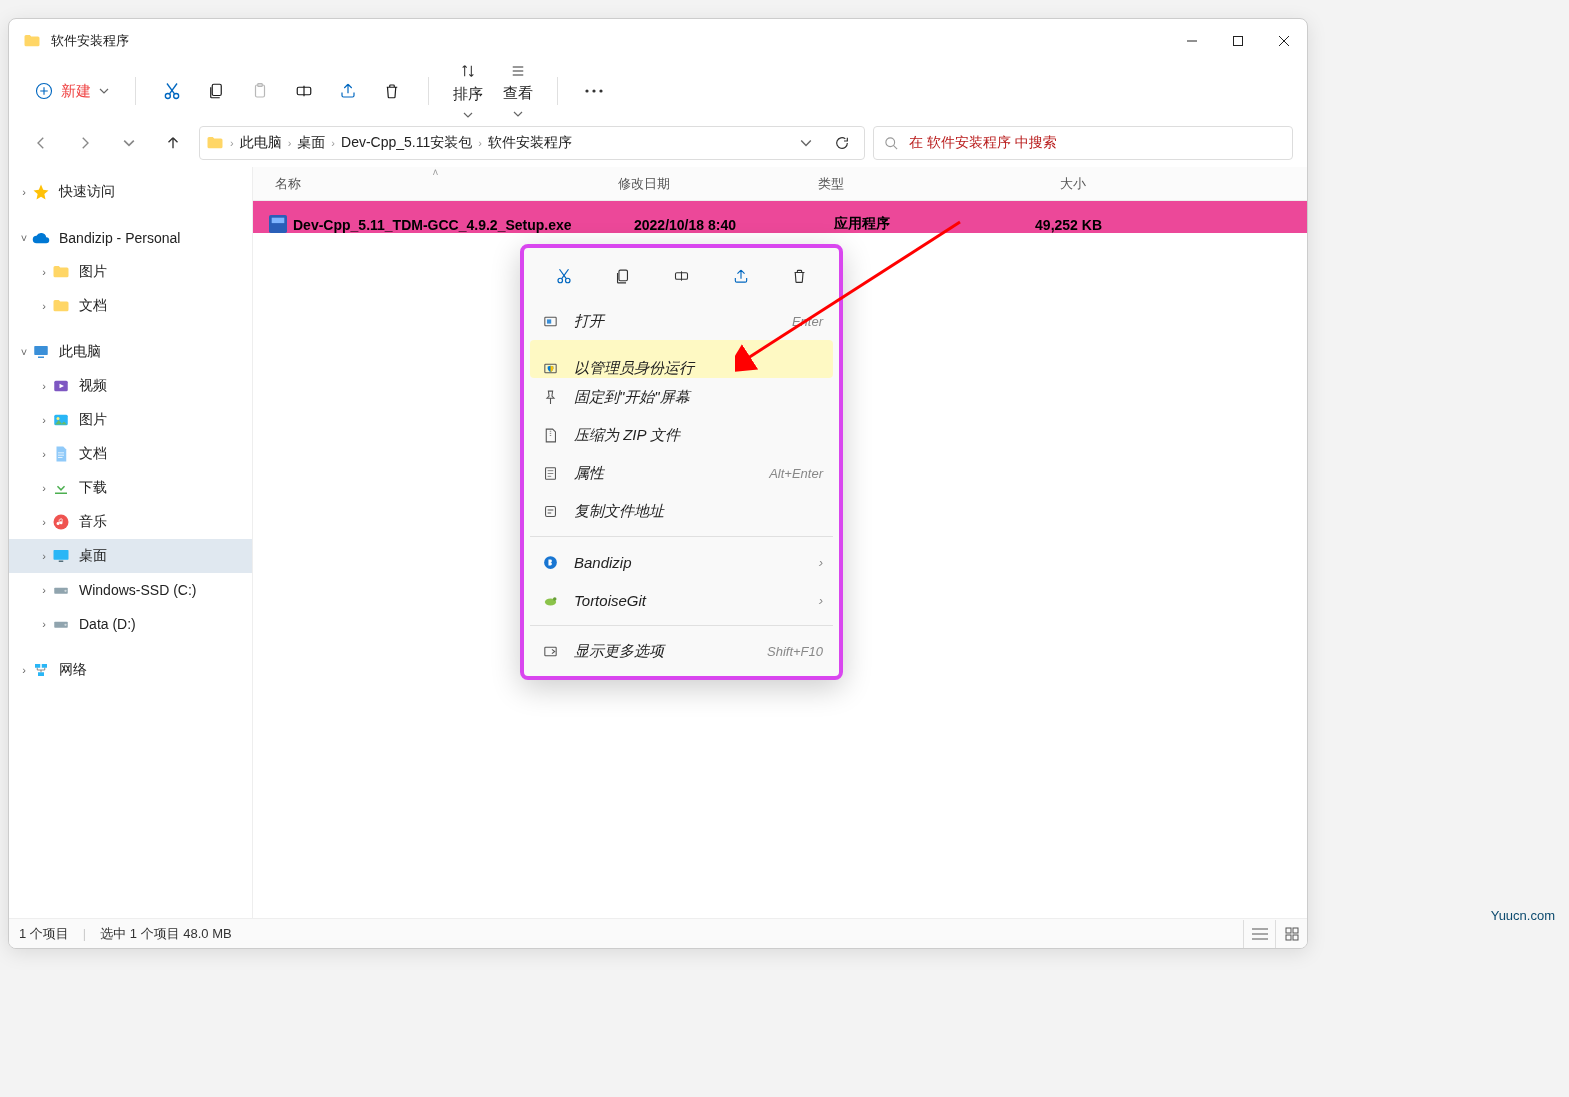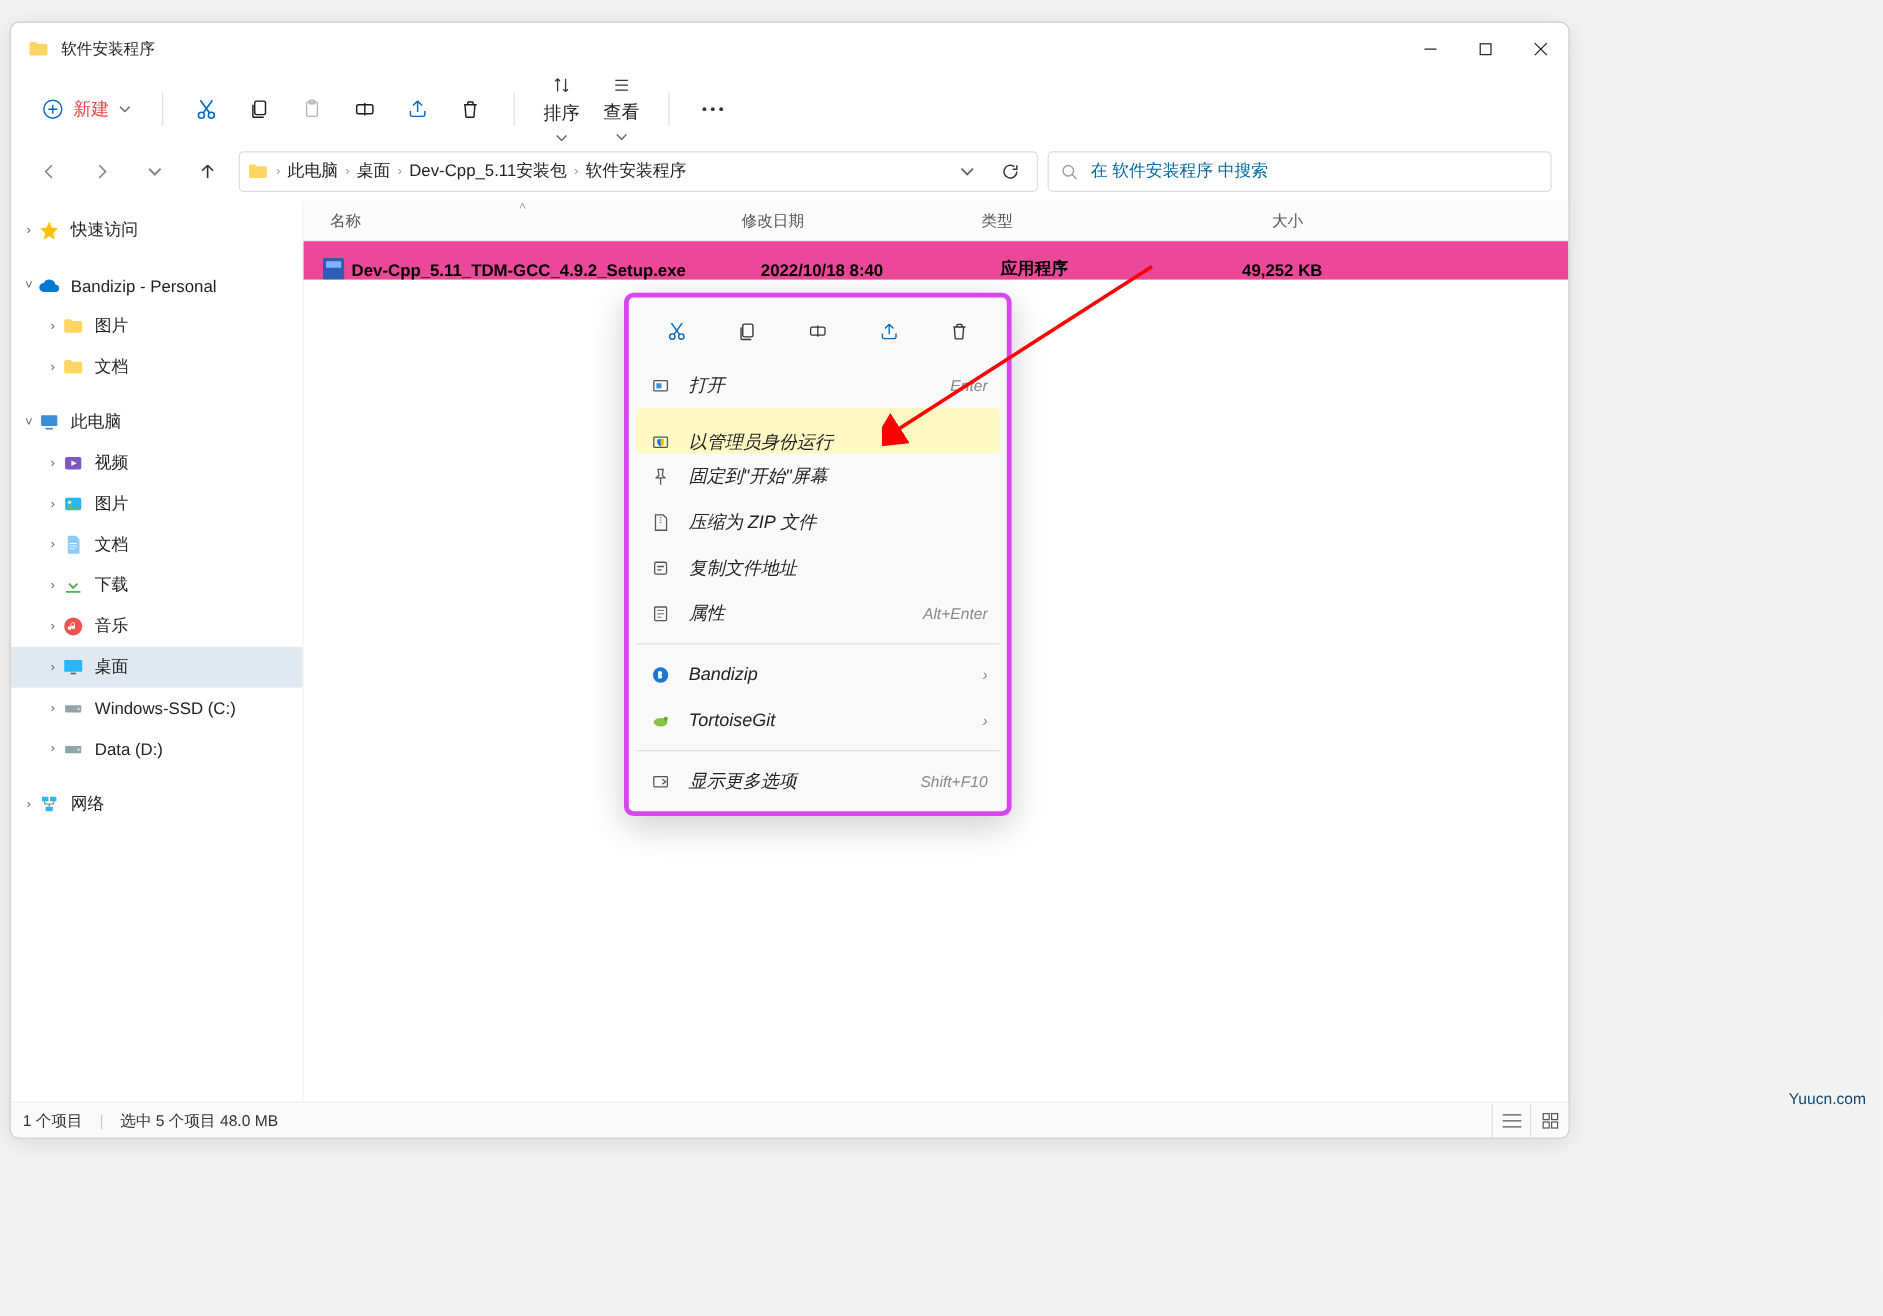--- a/index.html
+++ b/index.html
@@ -17,21 +17,21 @@
 .tbicon { width: 40px; height: 36px; display: flex; align-items: center; justify-content: center; border-radius: 4px; color: #1a1a1a; }
 .tbicon.blue { color: #0067c0; }
 .tbicon.dis { color: #b8b8b8; }
 .sort-btn, .view-btn { display: flex; align-items: center; gap: 6px; padding: 6px 8px; font-size: 15px; color: #222; flex-direction: column; }
 .addrrow { height: 48px; display: flex; align-items: center; padding: 0 14px; gap: 8px; }
 .navbtn { width: 36px; height: 36px; display: flex; align-items: center; justify-content: center; color: #888; }
 .navbtn.active { color: #333; }
 .addrbar { flex: 1; height: 34px; border: 1px solid #ddd; border-radius: 4px; display: flex; align-items: center; padding: 0 4px; }
 .crumb { display: flex; align-items: center; font-size: 14px; color: #222; padding: 0 2px; }
 .crumb-sep { color: #999; padding: 0 4px; font-size: 11px; }
-.searchbox { width: 420px; height: 34px; border: 1px solid #ddd; border-radius: 4px; display: flex; align-items: center; padding: 0 10px; color: #0369a1; font-size: 14px; gap: 10px; }
+.searchbox { width: 420px; height: 34px; border: 1px solid #ddd; border-radius: 4px; display: flex; align-items: center; padding: 0 10px; color: #b91c1c; font-size: 14px; gap: 10px; }
 .body { flex: 1; display: flex; overflow: hidden; }
 .sidebar { width: 244px; border-right: 1px solid #eee; padding: 8px 0; overflow-y: auto; }
 .tree-item { display: flex; align-items: center; height: 34px; font-size: 14px; color: #222; padding-right: 8px; }
 .tree-item.sel { background: #e0e8f0; }
 .tree-chev { width: 14px; display: flex; justify-content: center; color: #666; font-size: 11px; }
 .tree-icon { width: 20px; height: 20px; margin-right: 8px; display: flex; align-items: center; justify-content: center; }
 .ind0 { padding-left: 8px; }
 .ind1 { padding-left: 28px; }
 .content { flex: 1; display: flex; flex-direction: column; position: relative; }
 .headers { height: 34px; display: flex; align-items: center; font-size: 13px; color: #555; border-bottom: 1px solid #eee; background: #fbfbfb; }
@@ -386,21 +386,21 @@
         <div class="col-type">应用程序</div>
         <div class="col-size">49,252 KB</div>
       </div>
 
     </div>
   </div>
 
   <div class="statusbar">
     <span>1 个项目</span>
     <span style="color:#ccc">|</span>
-    <span>选中 5 个项目  48.0 MB</span>
+    <span>选中 1 个项目  48.0 MB</span>
     <div class="status-right">
       <div class="status-btn">
           <svg width="16" height="14" viewBox="0 0 16 14">
             <line x1="0" y1="2" x2="16" y2="2" stroke="#555"></line>
             <line x1="0" y1="7" x2="16" y2="7" stroke="#555"></line>
             <line x1="0" y1="12" x2="16" y2="12" stroke="#555"></line>
           </svg>
         </div>
       <div class="status-btn">
           <svg width="14" height="14" viewBox="0 0 14 14">
@@ -481,37 +481,37 @@
           <svg width="17" height="17" viewBox="0 0 24 24">
             <path fill="none" stroke="#555" stroke-width="1.5" d="M6 3h9l4 4v14H6z"></path>
             <path stroke="#555" d="M11 6h2M11 9h2M11 12h2"></path>
           </svg>
         </span>
         <span class="ctx-label">压缩为 ZIP 文件</span>
       </div>
       <div class="ctx-item">
         <span class="ctx-icon">
           <svg width="17" height="17" viewBox="0 0 24 24">
-            <rect x="5" y="5" width="14" height="14" rx="2" fill="none" stroke="#555" stroke-width="1.5"></rect>
-            <path stroke="#555" stroke-width="1.5" d="M8 10h8M8 14h5"></path>
-          </svg>
-        </span>
-        <span class="ctx-label">复制文件地址</span>
-      </div>
-      <div class="ctx-item">
-        <span class="ctx-icon">
-          <svg width="17" height="17" viewBox="0 0 24 24">
             <rect x="5" y="4" width="14" height="16" rx="1" fill="none" stroke="#555" stroke-width="1.5"></rect>
             <line x1="8" y1="8" x2="16" y2="8" stroke="#555"></line>
             <line x1="8" y1="12" x2="16" y2="12" stroke="#555"></line>
             <line x1="8" y1="16" x2="13" y2="16" stroke="#555"></line>
           </svg>
         </span>
         <span class="ctx-label">属性</span>
         <span class="ctx-short">Alt+Enter</span>
+      </div>
+      <div class="ctx-item">
+        <span class="ctx-icon">
+          <svg width="17" height="17" viewBox="0 0 24 24">
+            <rect x="5" y="5" width="14" height="14" rx="2" fill="none" stroke="#555" stroke-width="1.5"></rect>
+            <path stroke="#555" stroke-width="1.5" d="M8 10h8M8 14h5"></path>
+          </svg>
+        </span>
+        <span class="ctx-label">复制文件地址</span>
       </div>
       <div class="ctx-sep"></div>
       <div class="ctx-item">
         <span class="ctx-icon">
           <svg width="17" height="17" viewBox="0 0 24 24">
             <circle cx="12" cy="12" r="9" fill="#1976d2"></circle>
             <path fill="#fff" d="M8 8h4a3 3 0 010 6 3 3 0 010 6H8z" transform="scale(0.7) translate(5 3)"></path>
           </svg>
         </span>
         <span class="ctx-label">Bandizip</span>

